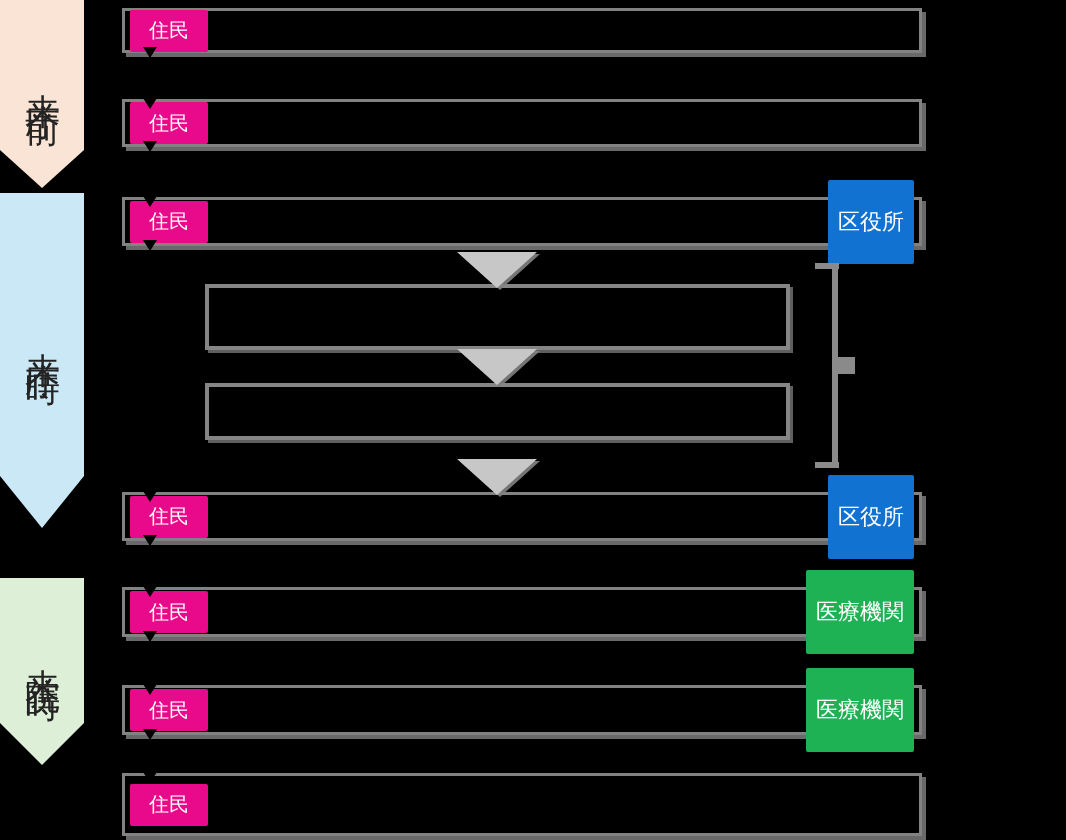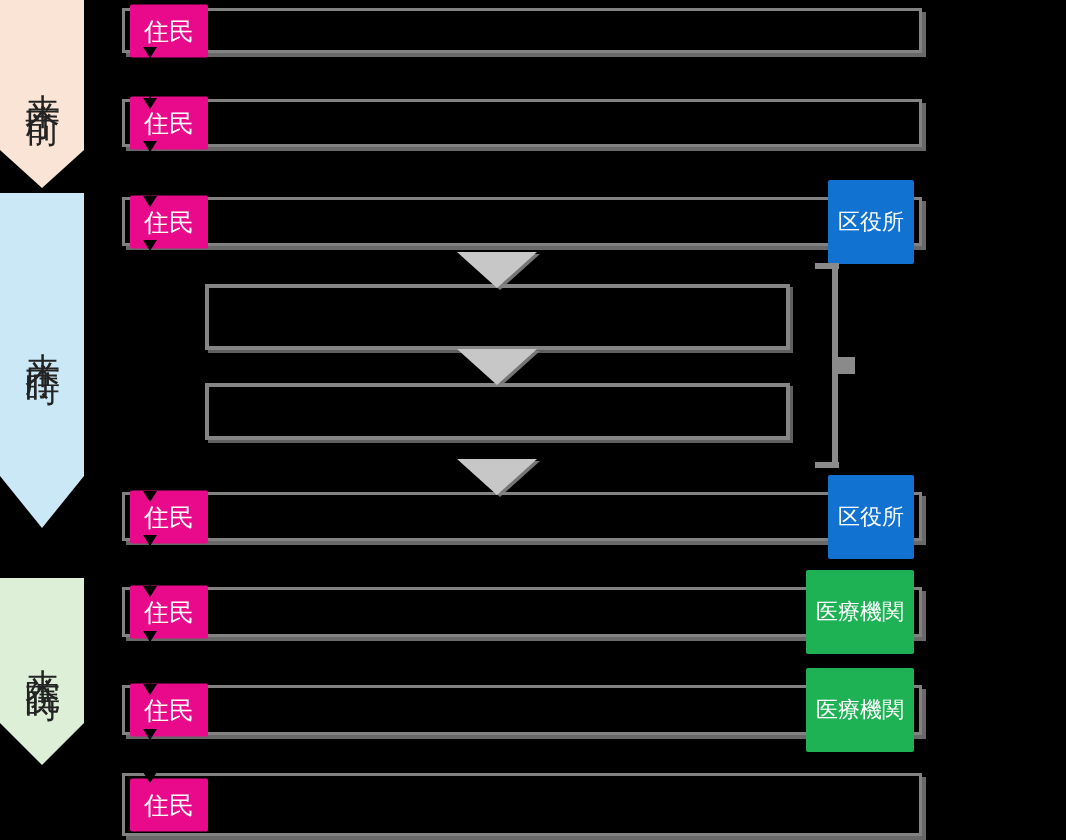--- a/index.html
+++ b/index.html
@@ -37,21 +37,21 @@
   .r3{top:197px;height:49px;}
   .r4{top:492px;height:49px;}
   .r5{top:587px;height:50px;}
   .r6{top:685px;height:50px;}
   .r7{top:773px;height:63px;}
   .tag{
     position:absolute;top:50%;transform:translateY(-50%);
     display:flex;align-items:center;justify-content:center;
     color:#fff;border-radius:2px;white-space:nowrap;
   }
-  .tag.left{left:5px;min-width:78px;height:53px;font-size:25px;}
+  .tag.left{left:5px;min-width:78px;height:42px;font-size:20px;}
   .tag.right{right:5px;height:52px;padding:16px 10px;font-size:22px;}
   
   .pbox{
     position:absolute;left:205px;width:585px;box-sizing:border-box;
     background:#000;border:4px solid #858585;
     box-shadow:3px 3px 0 rgba(135,135,135,.7);z-index:2;
     color:#000;font-size:18px;display:flex;align-items:center;justify-content:center;
   }
   .b1{top:284px;height:66px;}
   .b2{top:383px;height:57px;}

